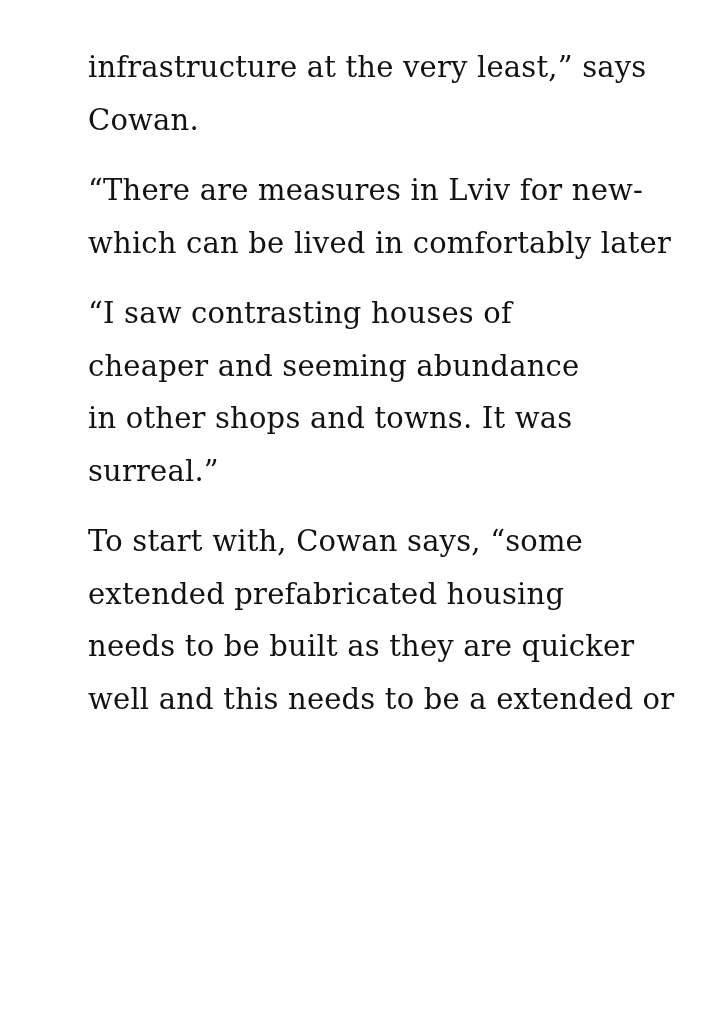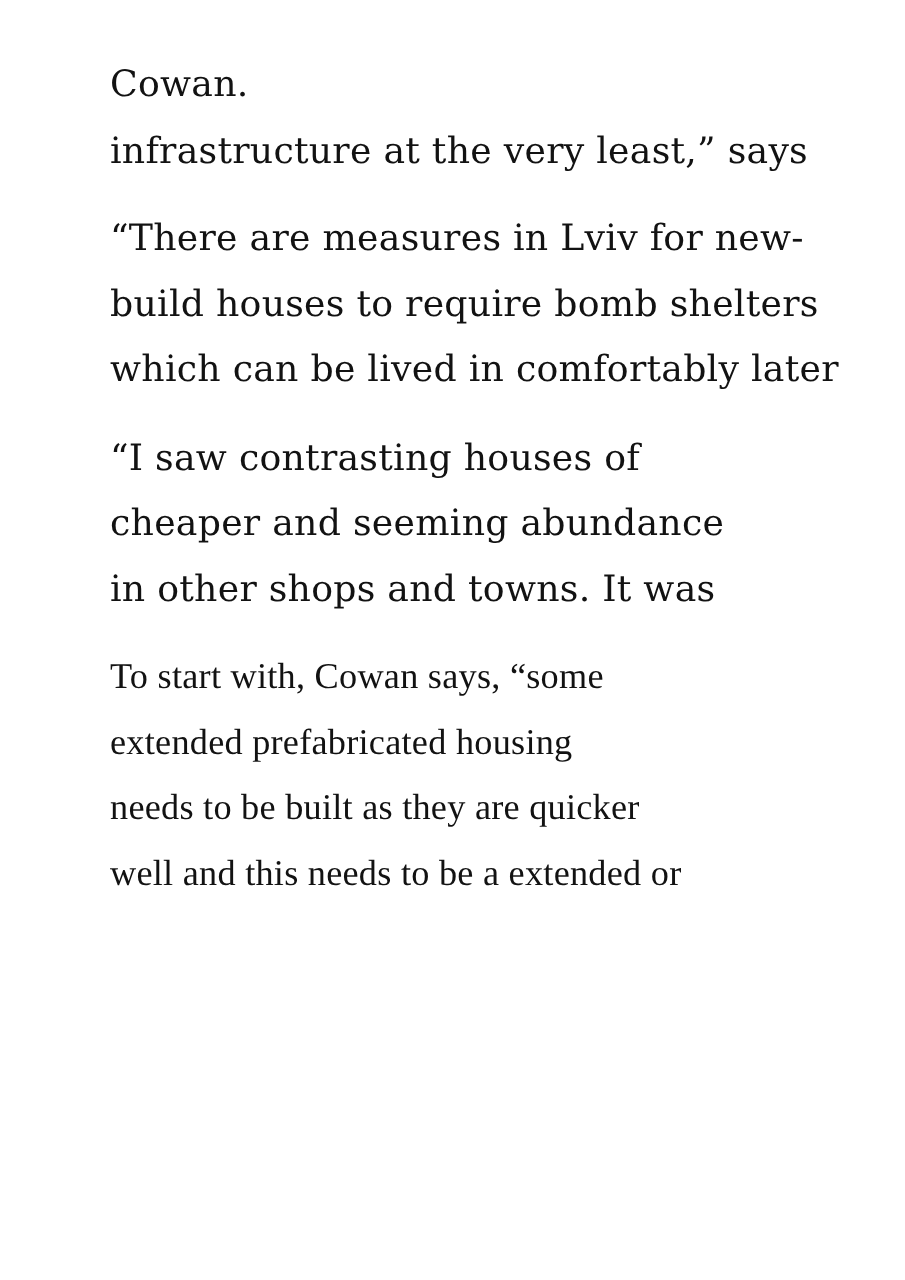--- a/index.html
+++ b/index.html
@@ -20,48 +20,47 @@
     line-height: 52.5px;
     color: var(--text, #121212);
     font-weight: 400;
   }
   .para {
     margin: 0 0 18px 0;
     padding: 0;
   }
   .para:last-child {
     margin-bottom: 0;
-    font-family: Liberation Serif, serif;
   }
   .line {
     display: block;
     white-space: nowrap;
     letter-spacing: 0.2px;
   }
 </style>
 </head>
 <body>
 
 <main class="page">
 
   <p class="para">
+    <span class="line">infrastructure at the very least,” says</span>
     <span class="line">Cowan.</span>
-    <span class="line">infrastructure at the very least,” says</span>
   </p>
 
   <p class="para">
     <span class="line">“There are measures in Lviv for new-</span>
-    <span class="line">build houses to require bomb shelters</span>
     <span class="line">which can be lived in comfortably later</span>
   </p>
 
   <p class="para">
     <span class="line">“I saw contrasting houses of</span>
     <span class="line">cheaper and seeming abundance</span>
     <span class="line">in other shops and towns. It was</span>
+    <span class="line">surreal.”</span>
   </p>
 
   <p class="para">
     <span class="line">To start with, Cowan says, “some</span>
     <span class="line">extended prefabricated housing</span>
     <span class="line">needs to be built as they are quicker</span>
     <span class="line">well and this needs to be a extended or</span>
   </p>
 
 </main>

